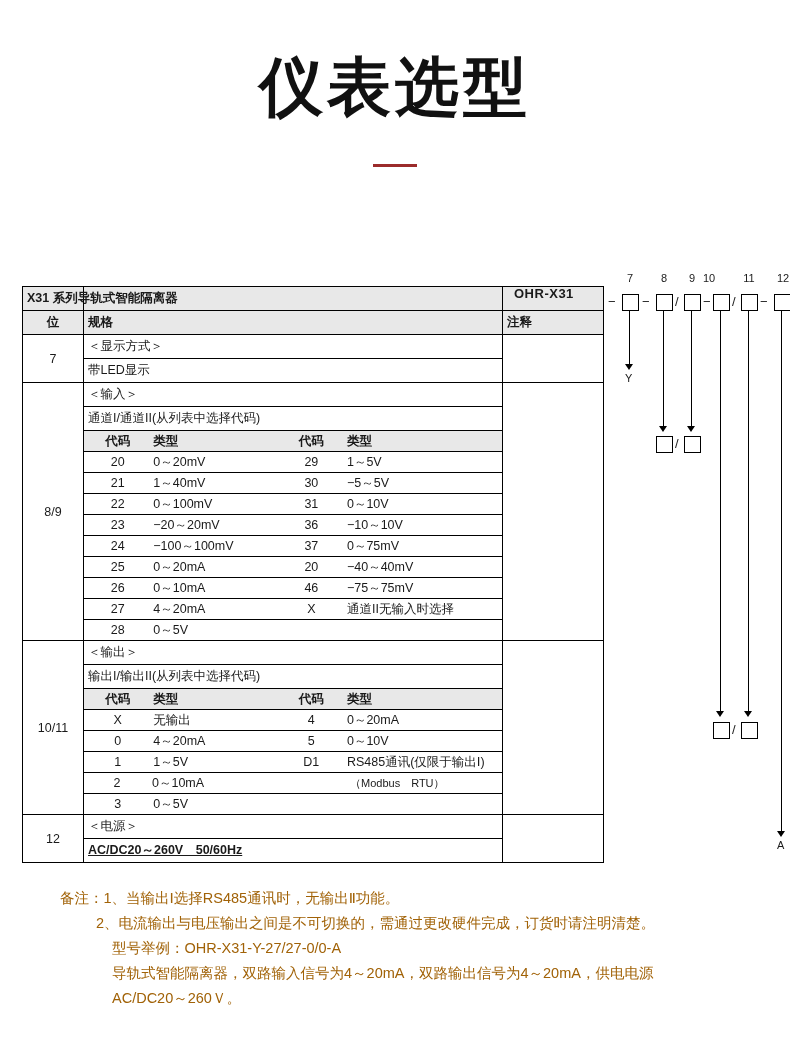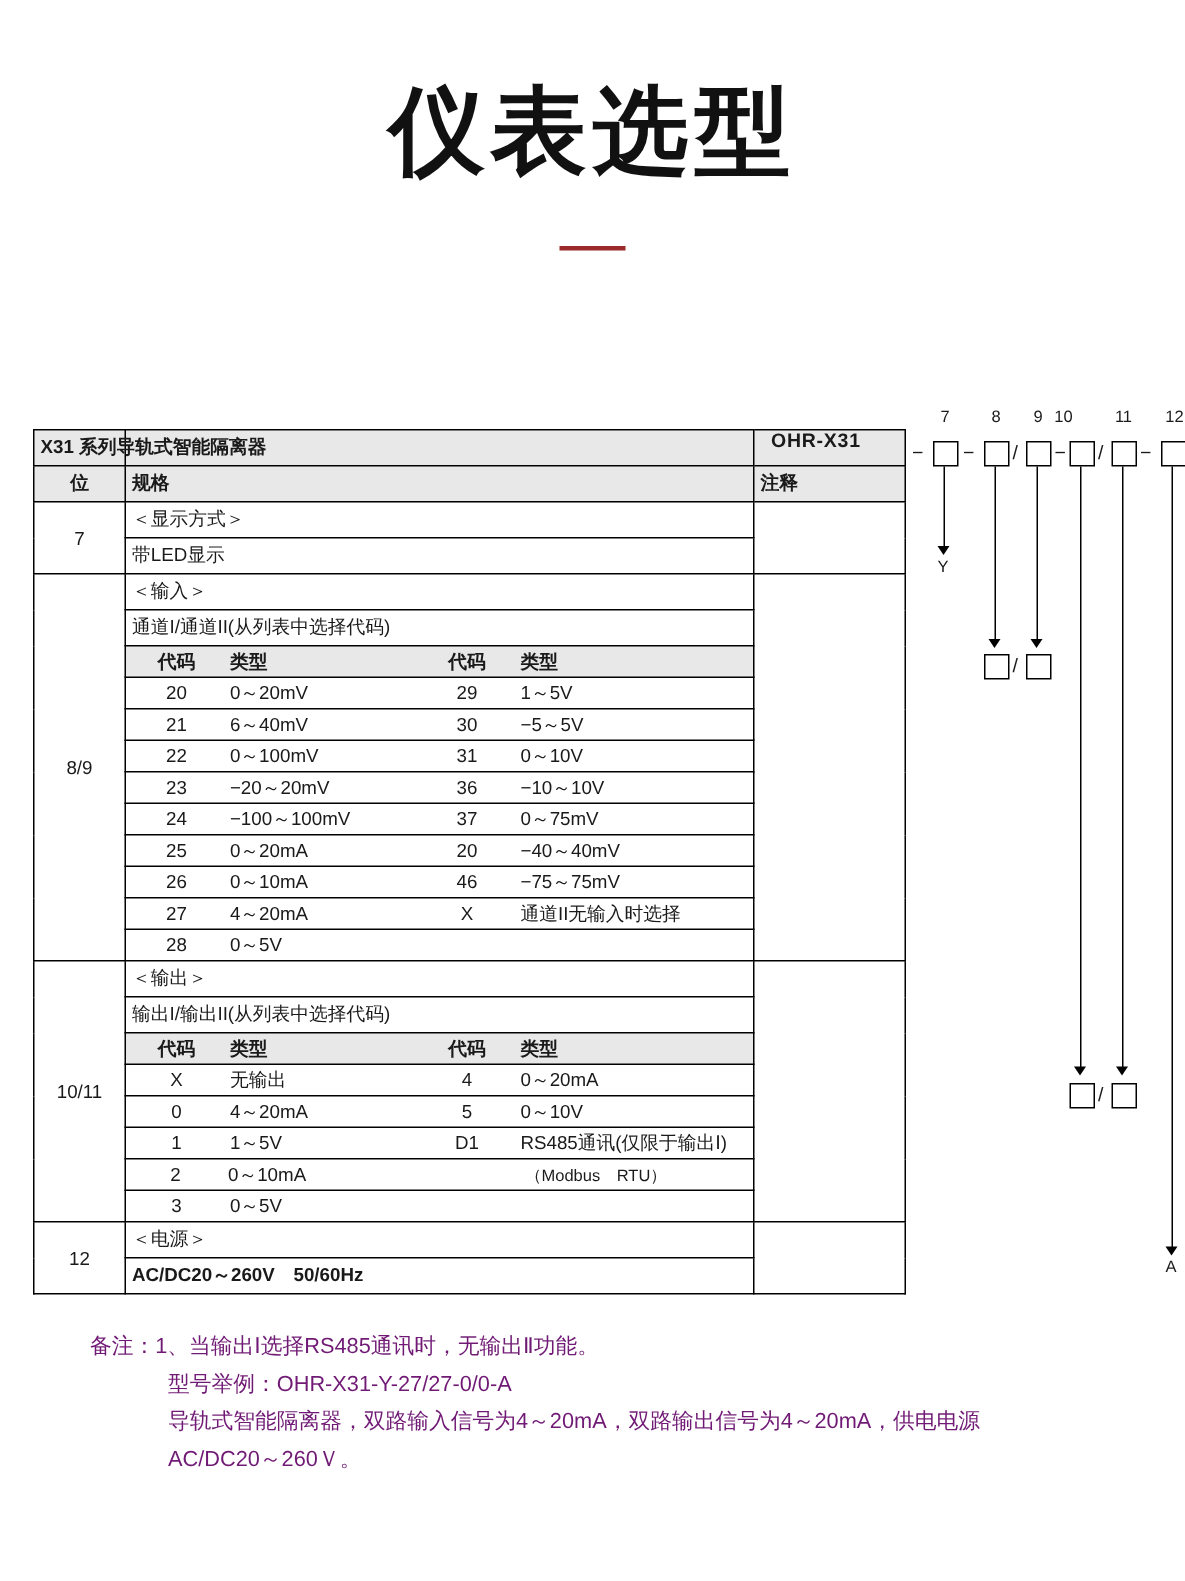--- a/index.html
+++ b/index.html
@@ -42,21 +42,21 @@
     padding:2px 4px;
     height:19px;
     vertical-align:middle;
     white-space:nowrap;
   }
   .hdr td{background:#e8e8e8;font-weight:bold;}
   .gray{background:#e8e8e8;}
   .c-pos{width:52px;text-align:center;}
   .c-spec{width:410px;}
   .c-note{width:92px;}
-  .bold{font-weight:bold;}
+  .bold{font-weight:bold;text-decoration:underline;}
   .center{text-align:center;}
   .indent{padding-left:14px;margin-top:35px;}
 
   
   table.sub{
     border-collapse:collapse;
     width:100%;
     table-layout:fixed;
     font-size:12.5px;
   }
@@ -104,21 +104,21 @@
   }
   .lbl{position:absolute;font-size:11px;}
 
   
   .notes{
     position:absolute;
     left:60px; top:886px;
     width:710px;
     font-size:14.5px;
     line-height:25px;
-    color:#701a75;
+    color:#a16207;
   }
   .notes .ln{white-space:nowrap;}
   .ind1{padding-left:36px;}
   .ind2{padding-left:52px;}
 </style>
 </head>
 <body>
 
 <div class="page-title">仪表选型</div>
 <div class="title-rule"></div>
@@ -184,21 +184,21 @@
               </tbody>
             </table>
           </td>
         </tr>
     <tr>
           <td class="c-spec" style="padding:0;">
       <table class="sub">
               <tbody>
                 <tr>
         <td class="w-code">21</td>
-        <td class="w-type">6～40mV</td>
+        <td class="w-type">1～40mV</td>
         <td class="w-code2">30</td>
         <td class="w-type2">−5～5V</td>
       </tr>
               </tbody>
             </table>
           </td>
         </tr>
     <tr>
           <td class="c-spec" style="padding:0;">
       <table class="sub">
@@ -450,16 +450,17 @@
     <div class="arrowd" style="left:161px;top:545px;"></div>
     <div class="lbl" style="left:161px;top:553px;">A</div>
   </div>
 
 </div>
 
 <div class="notes">
   <div class="ln">
     <span>备注：</span><span>1、当输出Ⅰ选择RS485通讯时，无输出Ⅱ功能。</span>
   </div>
+  <div class="ln ind1">2、电流输出与电压输出之间是不可切换的，需通过更改硬件完成，订货时请注明清楚。</div>
   <div class="ln ind2">型号举例：OHR-X31-Y-27/27-0/0-A</div>
   <div class="ln ind2">导轨式智能隔离器，双路输入信号为4～20mA，双路输出信号为4～20mA，供电电源</div>
   <div class="ln ind2">AC/DC20～260Ｖ。</div>
 </div>
 
 </body></html>

